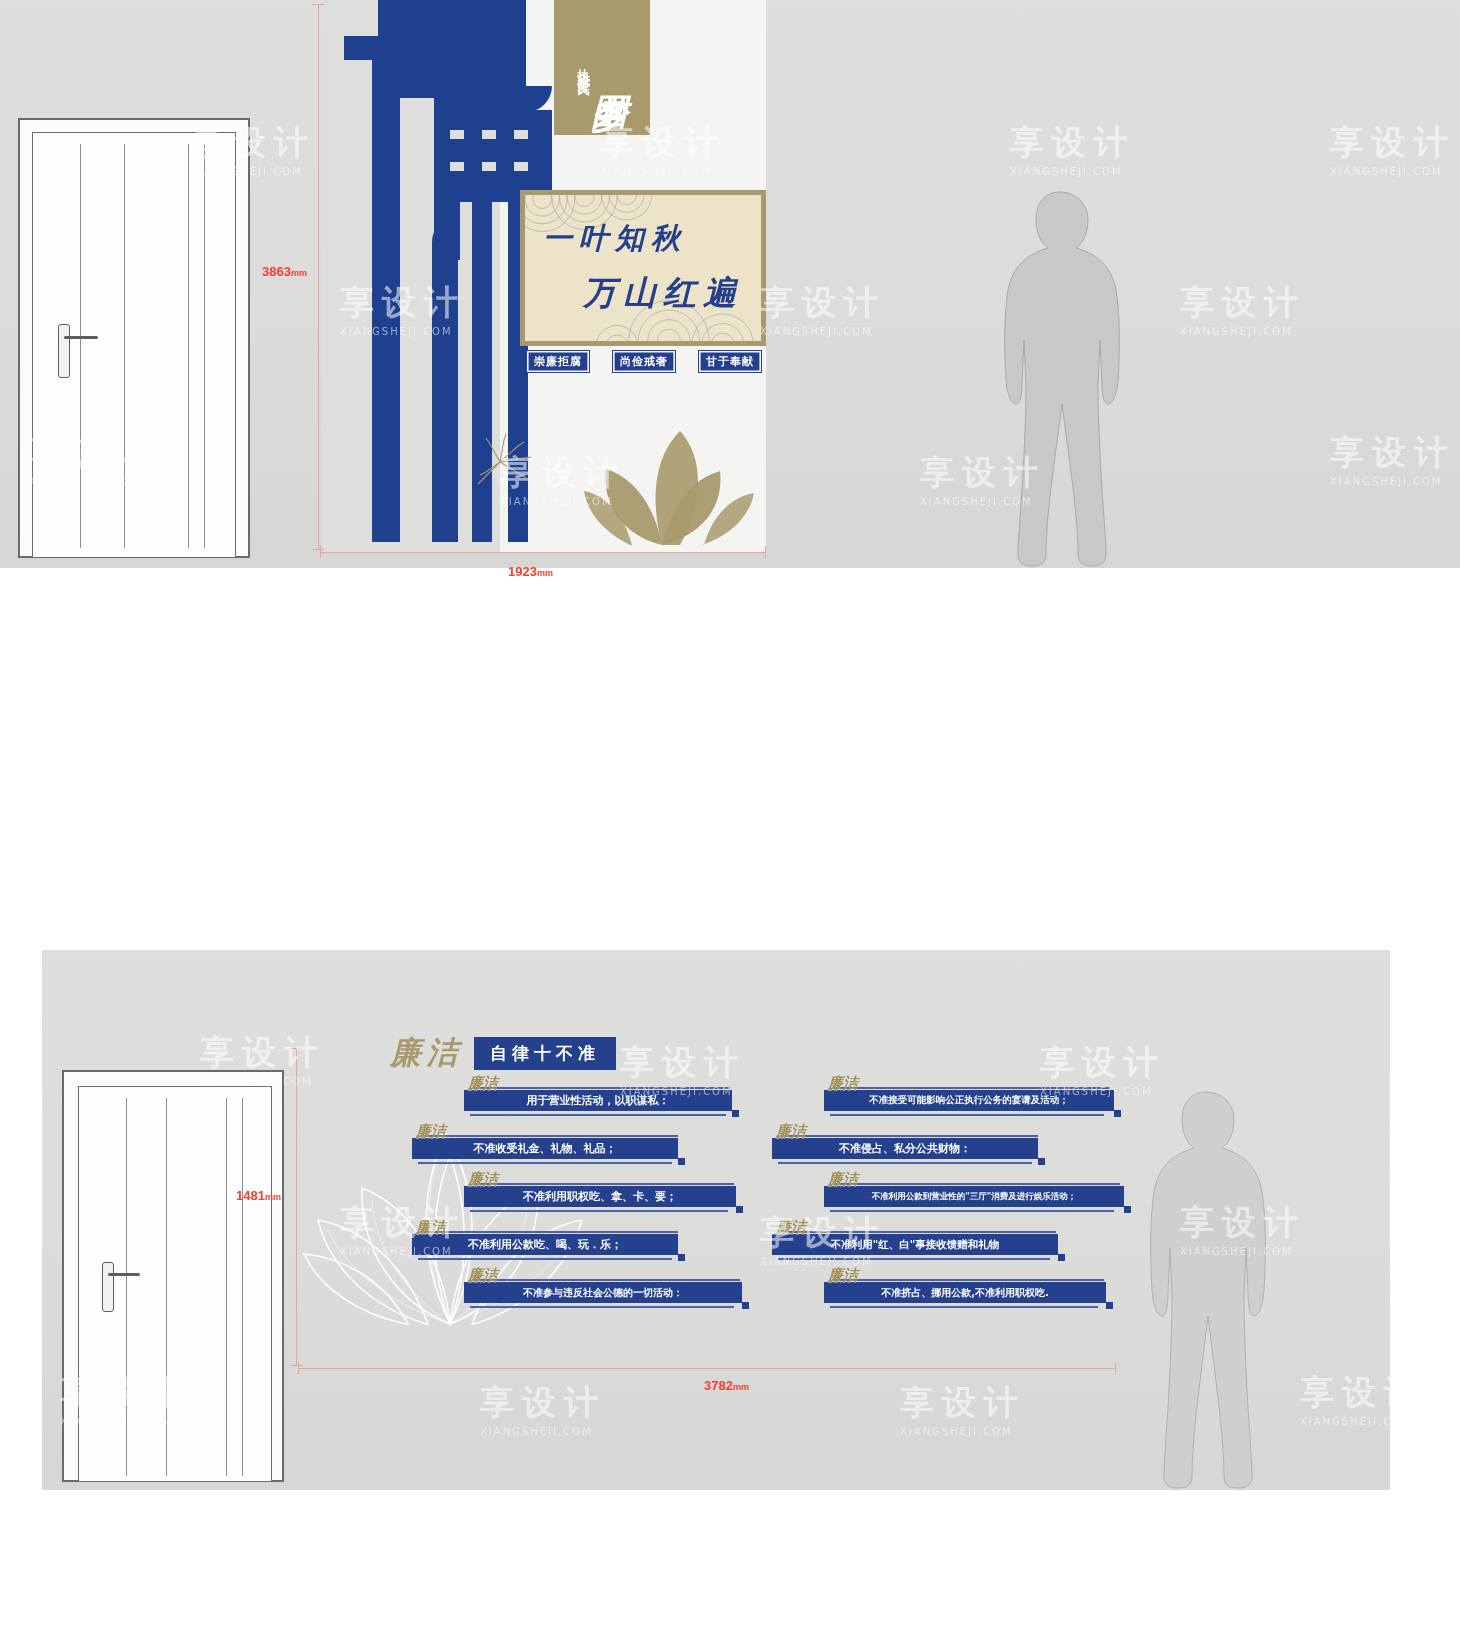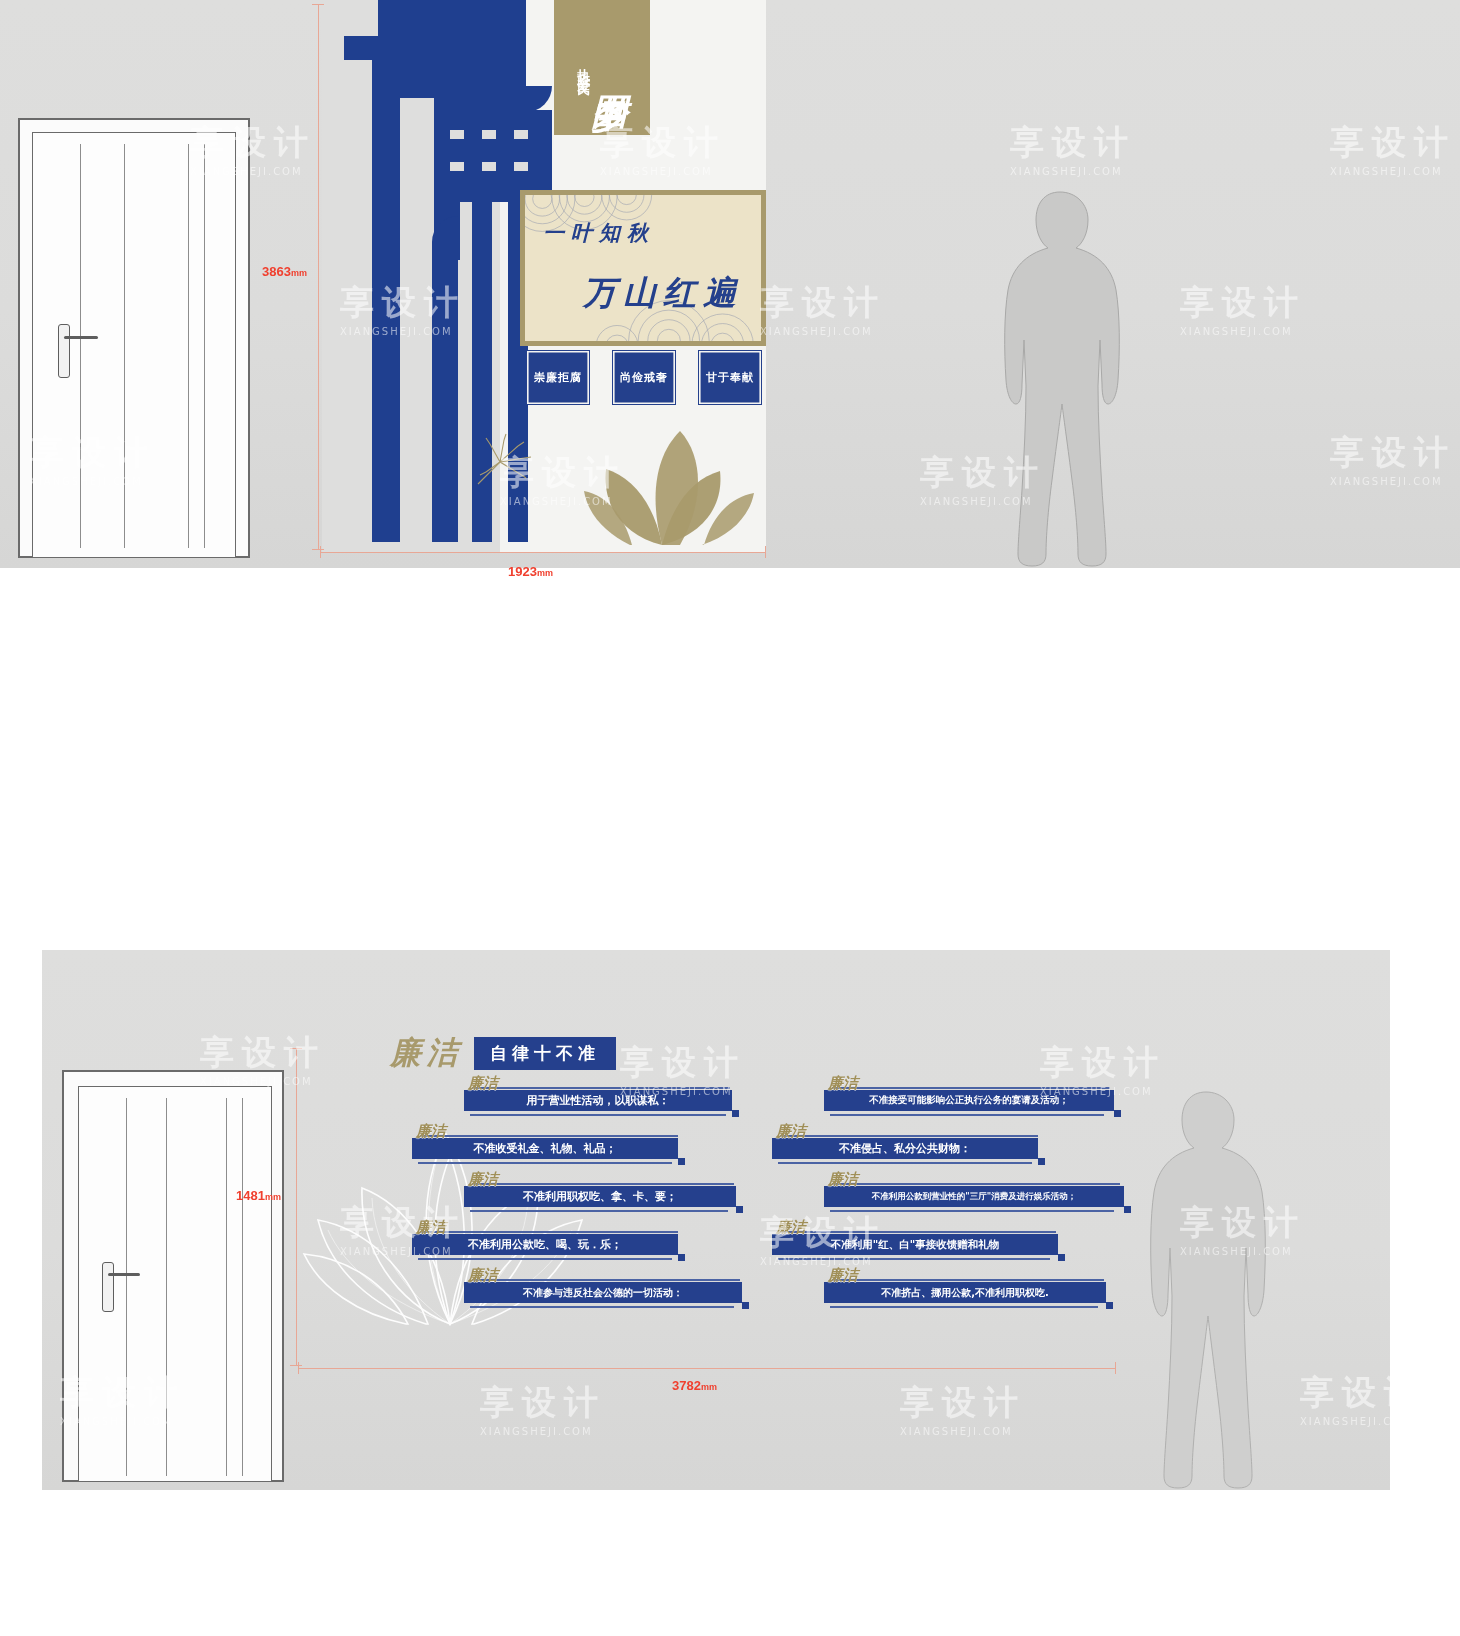--- a/index.html
+++ b/index.html
@@ -164,39 +164,39 @@
   .poster-waves { position: absolute; inset: 0; opacity: .75; }
   .calli-line {
     position: absolute;
     color: #24408c;
     font-weight: bold;
     font-style: italic;
     font-family: "DejaVu Serif", serif;
     letter-spacing: 7px;
     white-space: nowrap;
   }
-  #calli-line-1 { left: 18px; top: 24px; font-size: 21px; }
+  #calli-line-1 { left: 18px; top: 24px; font-size: 29px; }
   #calli-line-2 { left: 58px; top: 76px; font-size: 33px; }
 
   
   #badge-row {
     position: absolute;
     left: 200px; top: 350px;
     width: 244px;
     display: flex;
     justify-content: space-between;
     padding: 0 4px;
   }
   .badge {
     border: 1.6px solid #24408c;
     background: #24408c;
     color: #ffffff;
     font-size: 11px;
     font-weight: bold;
-    padding: 19px 7px;
+    padding: 3px 7px;
     letter-spacing: 1px;
     font-family: "DejaVu Sans", sans-serif;
     box-shadow: 0 0 0 1.6px #f4f4f2 inset;
     white-space: nowrap;
   }
 
   
   #lotus-gold { position: absolute; left: 240px; top: 395px; width: 200px; height: 150px; }
   #maple-leaf { position: absolute; left: 148px; top: 432px; width: 62px; height: 58px; }
 
@@ -546,21 +546,21 @@
   <div class="dim-line dim-v" style="left:296px; top:118px; height:318px;"></div>
   <div class="dim-tick" style="left:290px; top:118px; width:12px; height:1px;"></div>
   <div class="dim-tick" style="left:290px; top:435px; width:12px; height:1px;"></div>
   <div class="dim-label" style="left:236px; top:258px;">
     <span>1481</span><span class="unit">mm</span>
   </div>
 
   <div class="dim-line dim-h" style="left:298px; top:438px; width:818px;"></div>
   <div class="dim-tick" style="left:298px; top:432px; width:1px; height:12px;"></div>
   <div class="dim-tick" style="left:1115px; top:432px; width:1px; height:12px;"></div>
-  <div class="dim-label" style="left:672px; top:448px;">
+  <div class="dim-label" style="left:704px; top:448px;">
     <span>3782</span><span class="unit">mm</span>
   </div>
 
   <svg class="person" id="person-bottom" viewBox="0 0 160 400">
     <g fill="#cfcfce" stroke="#b0b0af" stroke-width="1">
       <path d="M78 2 C62 2 54 14 54 30 C54 44 60 54 66 58 C44 64 30 78 26 102 C22 128 22 166 24 200
                C25 216 30 226 34 226 C38 226 40 216 40 204 L42 158 L44 206
                C44 242 42 282 40 318 C38 350 36 374 36 386 C36 394 40 398 50 398
                C60 398 64 394 64 386 C64 370 66 340 70 308 C74 274 78 244 80 226
                C82 244 86 274 90 308 C94 340 96 370 96 386 C96 394 100 398 110 398

